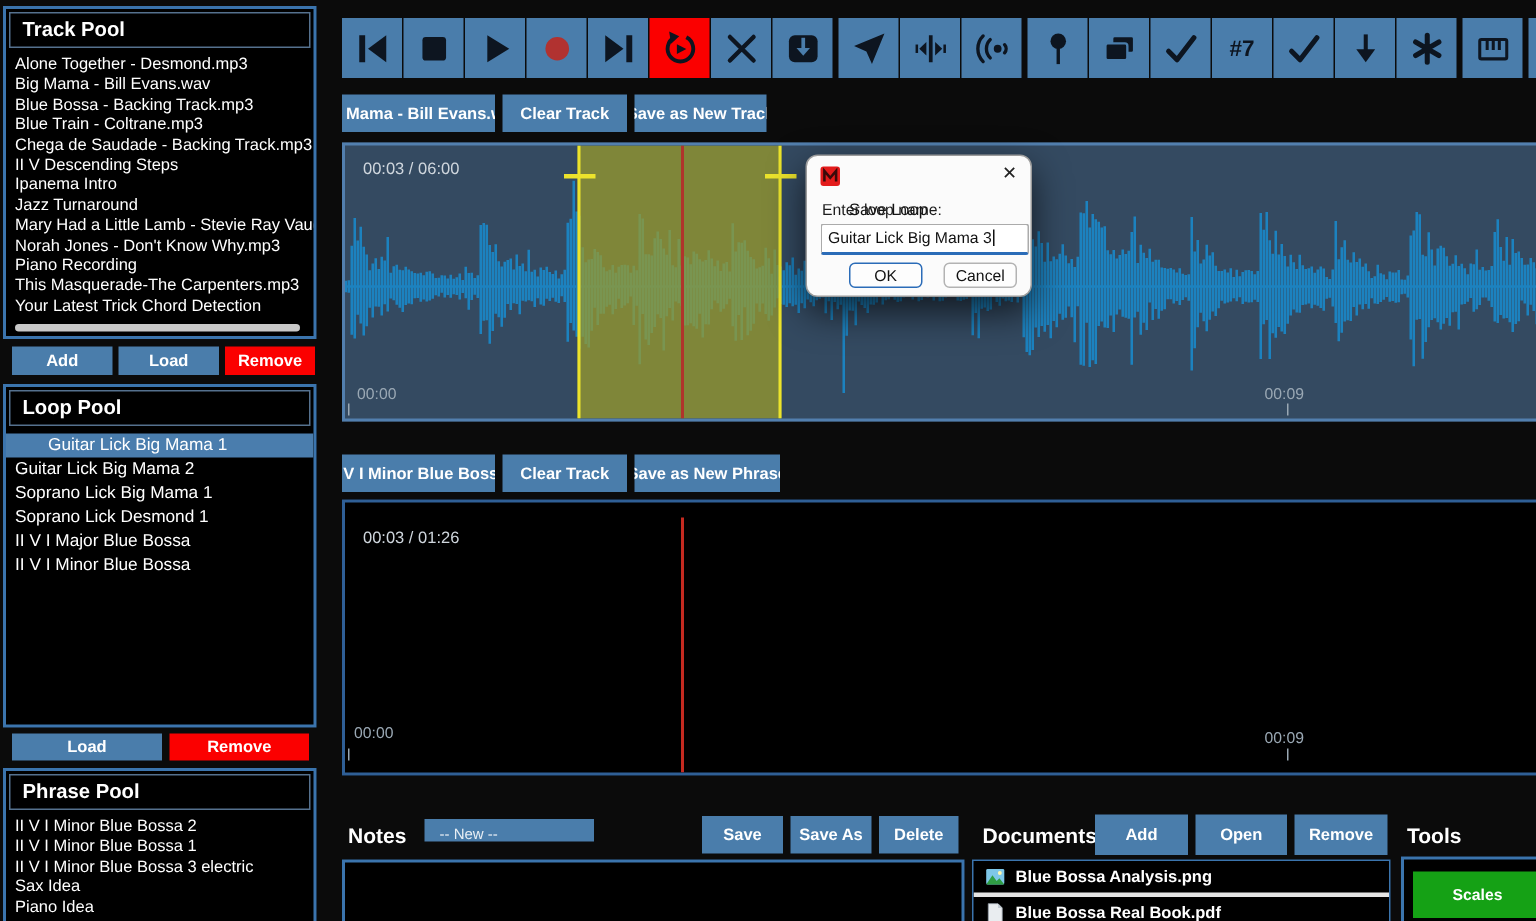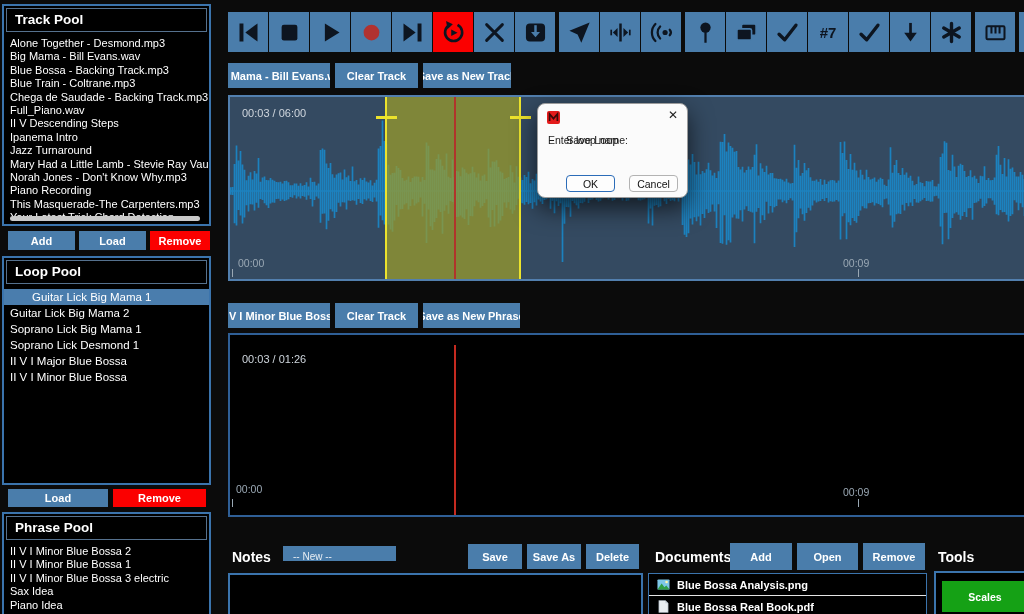--- a/index.html
+++ b/index.html
@@ -57,41 +57,40 @@
   .dlg-btn.ok{left:28px;border:1.6px solid #2b6cb8;}
   .dlg-btn.cancel{left:91px;}
 
   
   .strip-label{position:absolute;top:549px;font-size:14px;font-weight:700;color:#fff;}
   #notes-combo{position:absolute;left:283px;top:546px;width:113px;height:15px;background:#4a7dab;color:#e8eef4;
                font-size:10px;line-height:21px;padding-left:10px;box-sizing:border-box;}
   .darkbox{position:absolute;background:#000;border:2px solid #3b74ad;box-sizing:border-box;overflow:hidden;}
   #notes-area{left:228px;top:573px;width:415px;height:46px;}
   #docs-list{left:648px;top:573px;width:279px;height:46px;border-width:1px;}
-  .doc-row{display:flex;align-items:center;height:21px;border-bottom:1px solid #e5e5e5;color:#fff;
+  .doc-row{display:flex;align-items:center;height:21px;border-bottom:3px solid #e5e5e5;color:#fff;
            font-size:11px;font-weight:600;gap:7px;padding-left:8px;}
   .doc-row svg{width:13px;height:13px;flex:none;}
   #tools-box{left:934px;top:571px;width:92px;height:46px;}
   #scales-btn{position:absolute;left:6px;top:8px;width:86px;height:31px;background:#15a115;color:#fff;
               font-size:10.5px;font-weight:700;display:flex;align-items:center;justify-content:center;}
 </style>
 </head>
 <body>
 
 <div id="app">
 
   <div class="pool" style="top:4px;height:222px;">
     <div class="pool-header">Track Pool</div>
     <div class="pool-list" id="track-pool-list">
         <div class="pool-item">Alone Together - Desmond.mp3</div>
         <div class="pool-item">Big Mama - Bill Evans.wav</div>
         <div class="pool-item">Blue Bossa - Backing Track.mp3</div>
         <div class="pool-item">Blue Train - Coltrane.mp3</div>
         <div class="pool-item">Chega de Saudade - Backing Track.mp3</div>
-        <div class="pool-item">Full_Piano.wav</div>
         <div class="pool-item">II V Descending Steps</div>
         <div class="pool-item">Ipanema Intro</div>
         <div class="pool-item">Jazz Turnaround</div>
         <div class="pool-item">Mary Had a Little Lamb - Stevie Ray Vaughan.mp3</div>
         <div class="pool-item">Norah Jones - Don't Know Why.mp3</div>
         <div class="pool-item">Piano Recording</div>
         <div class="pool-item">This Masquerade-The Carpenters.mp3</div>
         <div class="pool-item">Your Latest Trick Chord Detection</div>
       </div>
     <div class="hscroll"></div>
@@ -283,20 +282,21 @@
 
   <div id="dialog">
     <span class="dlg-icon">
       <svg viewBox="0 0 13 13">
           <path d="M2.6 10 V3 L6.5 7.6 L10.4 3 V10" fill="none" stroke="#3a0a0a" stroke-width="1.7"></path>
         </svg>
     </span>
     <span class="dlg-title">Save Loop</span>
     <span class="dlg-close">✕</span>
     <div class="dlg-label">Enter loop name:</div>
+    <div class="dlg-input"><span>Guitar Lick Big Mama 3</span><span class="caret"></span></div>
     <div class="dlg-btn ok">OK</div>
     <div class="dlg-btn cancel">Cancel</div>
   </div>
 
   <div class="strip-label" style="left:232px;">Notes</div>
   <div id="notes-combo">-- New --</div>
   <div class="btn" style="left:468px;top:544px;width:54px;height:25px;">Save</div>
   <div class="btn" style="left:527px;top:544px;width:54px;height:25px;">Save As</div>
   <div class="btn" style="left:586px;top:544px;width:53px;height:25px;">Delete</div>
   <div class="darkbox" id="notes-area"></div>

